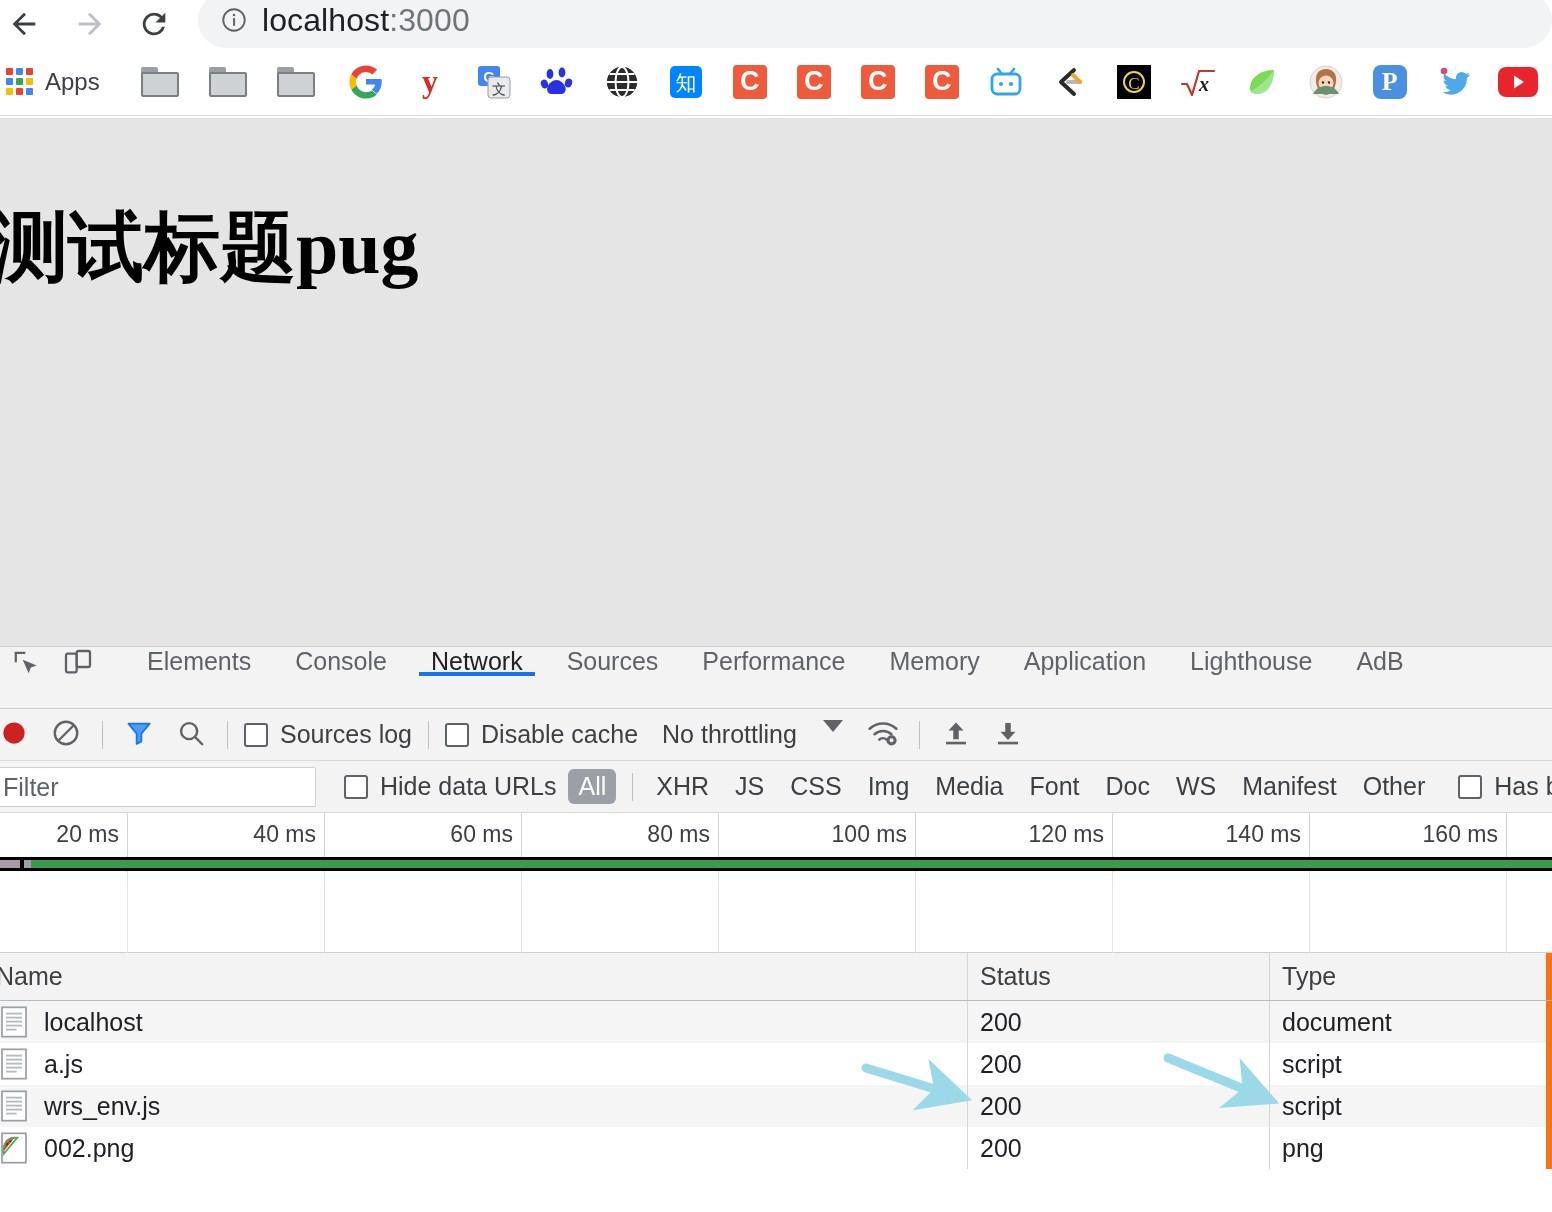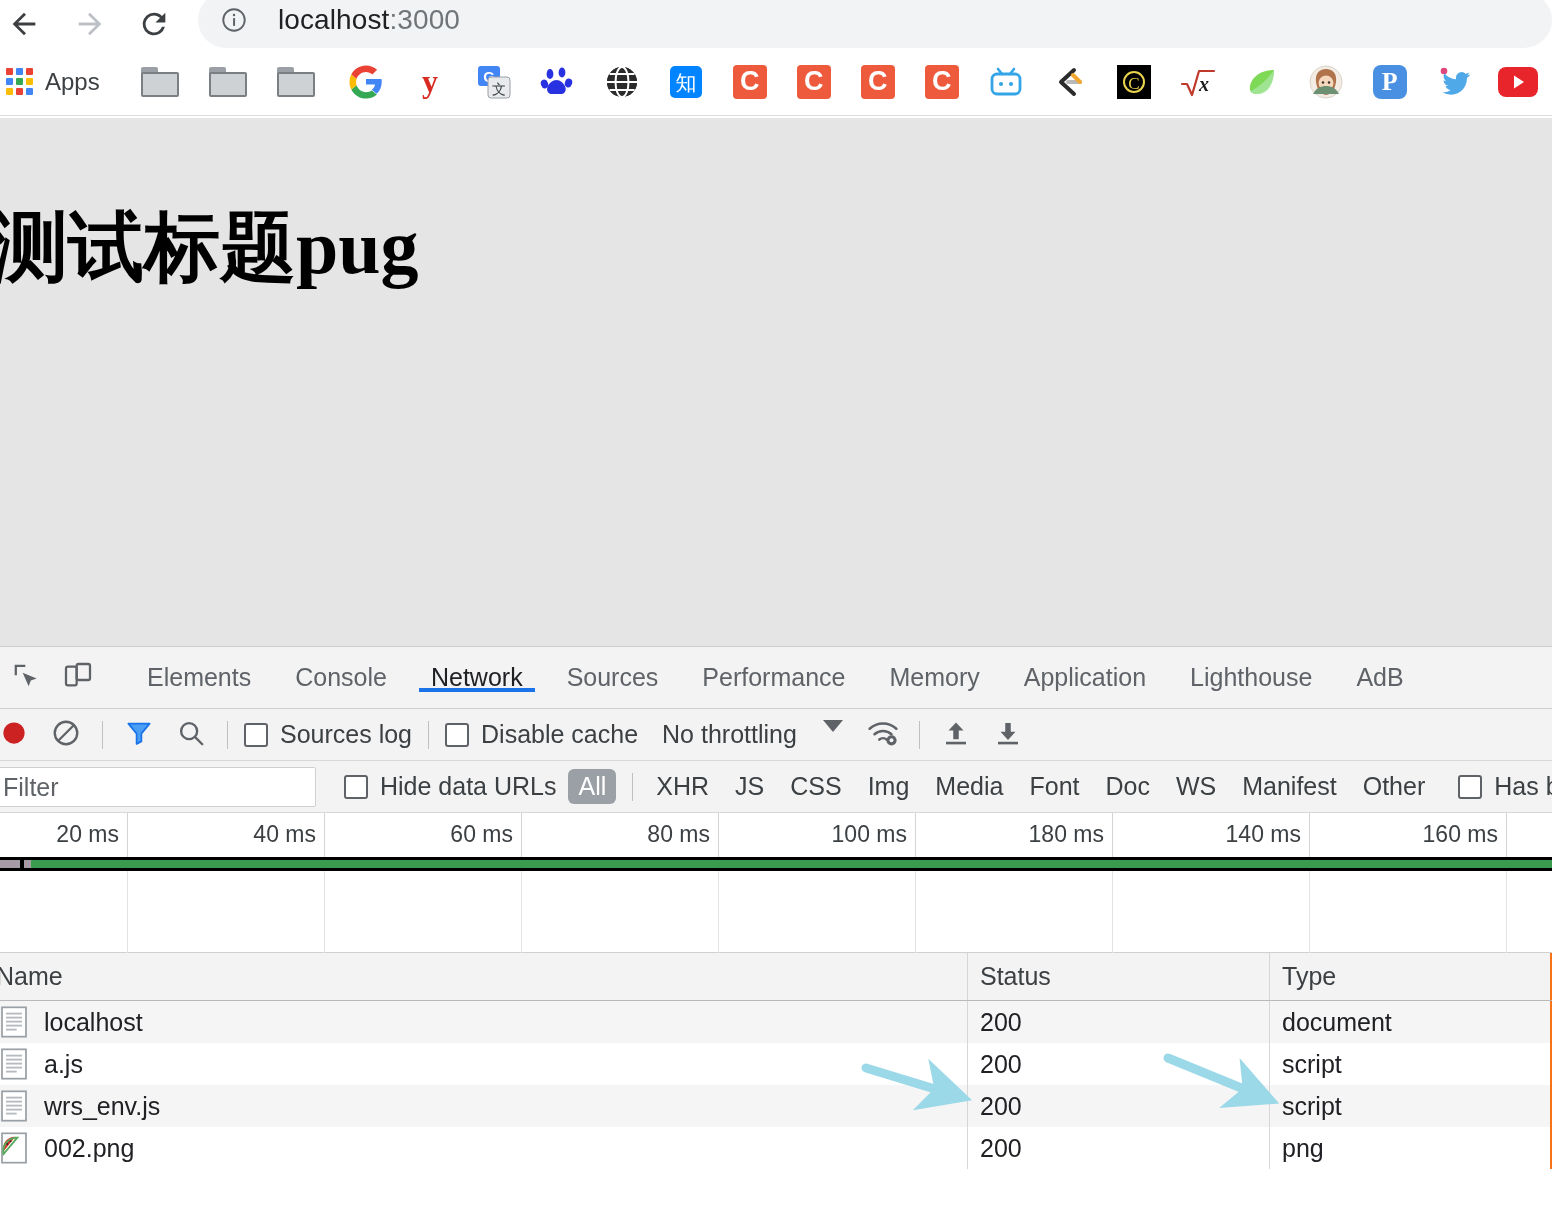--- a/index.html
+++ b/index.html
@@ -22,21 +22,21 @@
   }
   .nav-btn svg { display:block; }
 
   #omnibox {
     position: absolute; left: 198px; top: -8px; width: 1354px; height: 56px;
     background: #f1f3f4; border-radius: 28px;
     display: flex; align-items: center;
   }
   #omnibox-info { margin-left: 22px; width: 28px; height: 28px; flex: 0 0 auto; }
   #omnibox-text {
-    margin-left: 30px; font-size: 28px; color: #202124; letter-spacing: 0.1px;
+    margin-left: 14px; font-size: 32px; color: #202124; letter-spacing: 0.1px;
     white-space: nowrap; font-family: "Liberation Sans", sans-serif;
   }
   #omnibox-text .dim { color: #70757a; }
 
   
   #bookmarks-bar {
     position: absolute; left: 0; top: 48px; width: 1552px; height: 68px;
     display: flex; align-items: center;
     border-bottom: 1px solid #dadce0;
   }
@@ -63,21 +63,21 @@
   
   #devtools {
     position: absolute; left: 0; top: 646px; width: 1552px; height: 566px;
     background: #ffffff; border-top: 1px solid #cdcdcd;
     font-family: "Liberation Sans", sans-serif;
   }
 
   #dt-tabbar {
     position: absolute; left:0; top:0; width: 1552px; height: 62px;
     background: #f3f3f3; border-bottom: 1px solid #cdcdcd;
-    display: flex; align-items: center;
+    display: flex; align-items: flex-start;
   }
   .dt-tool-icon { width: 52px; display:flex; align-items:center; justify-content:center; flex:0 0 auto; }
   .dt-sep { width: 1px; background: #c9c9c9; margin: 14px 10px; flex: 0 0 auto; }
   .dt-tab {
     flex: 0 0 auto; display:flex; align-items:center; padding: 0 22px;
     font-size: 25px; color: #5f6368; white-space: nowrap; position: relative;
   }
   .dt-tab.active { color: #202124; }
   .dt-tab.active::after {
     content:""; position:absolute; left: 10px; right: 10px; bottom: 0; height: 4px; background:#1a73e8;
@@ -122,21 +122,21 @@
   #overview-band .gseg { position:absolute; top: 3px; height: 8px; background:#a79ba7; }
   #overview-grid { position:absolute; left:0; top:58px; width:1552px; height: 82px; }
   .ogl { position:absolute; top:0; height: 82px; border-right: 1px solid #e3e3e3; }
 
   #dt-table { position:absolute; left:0; top:306px; width:1552px; height: 260px; background:#fff; }
   .trow { position:relative; height: 42px; display:flex; align-items:center; }
   #thead { background:#f3f3f3; border-bottom: 1px solid #b9b9b9; height: 48px; }
   .cell { height: 100%; display:flex; align-items:center; font-size: 25px; color: #202124; white-space: nowrap; }
   .c-name { width: 968px; flex:0 0 auto; padding-left: 0px; border-right: 1px solid #d6d6d6; }
   .c-status { width: 302px; flex:0 0 auto; padding-left: 12px; border-right: 1px solid #d6d6d6; }
-  .c-type { width: 282px; flex:0 0 auto; padding-left: 12px; border-right: 2px solid #f97316; }
+  .c-type { width: 282px; flex:0 0 auto; padding-left: 12px; border-right: 6px solid #f97316; }
   #thead .cell { color: #3c4043; }
   #thead .c-name { padding-left: 0; }
   .row-alt { background: #f5f5f5; }
   .rname { display:flex; align-items:center; gap: 12px; padding-left: 0; }
   .file-ico { width: 28px; height: 32px; flex: 0 0 auto; }
   .hdr-name-txt { margin-left: -4px; }
   .rname-txt { margin-left: 4px; }
 
   
   #annotations { position:absolute; left:0; top:0; width:1552px; height:1212px; pointer-events:none; }
@@ -571,21 +571,21 @@
       <div class="tick" style="left:325px;width:197px;">
           <span>60 ms</span>
         </div>
       <div class="tick" style="left:522px;width:197px;">
           <span>80 ms</span>
         </div>
       <div class="tick" style="left:719px;width:197px;">
           <span>100 ms</span>
         </div>
       <div class="tick" style="left:916px;width:197px;">
-          <span>180 ms</span>
+          <span>120 ms</span>
         </div>
       <div class="tick" style="left:1113px;width:197px;">
           <span>140 ms</span>
         </div>
       <div class="tick" style="left:1310px;width:197px;">
           <span>160 ms</span>
         </div>
       <div class="tick" style="left:1507px;width:197px;"></div>
 
     </div>

